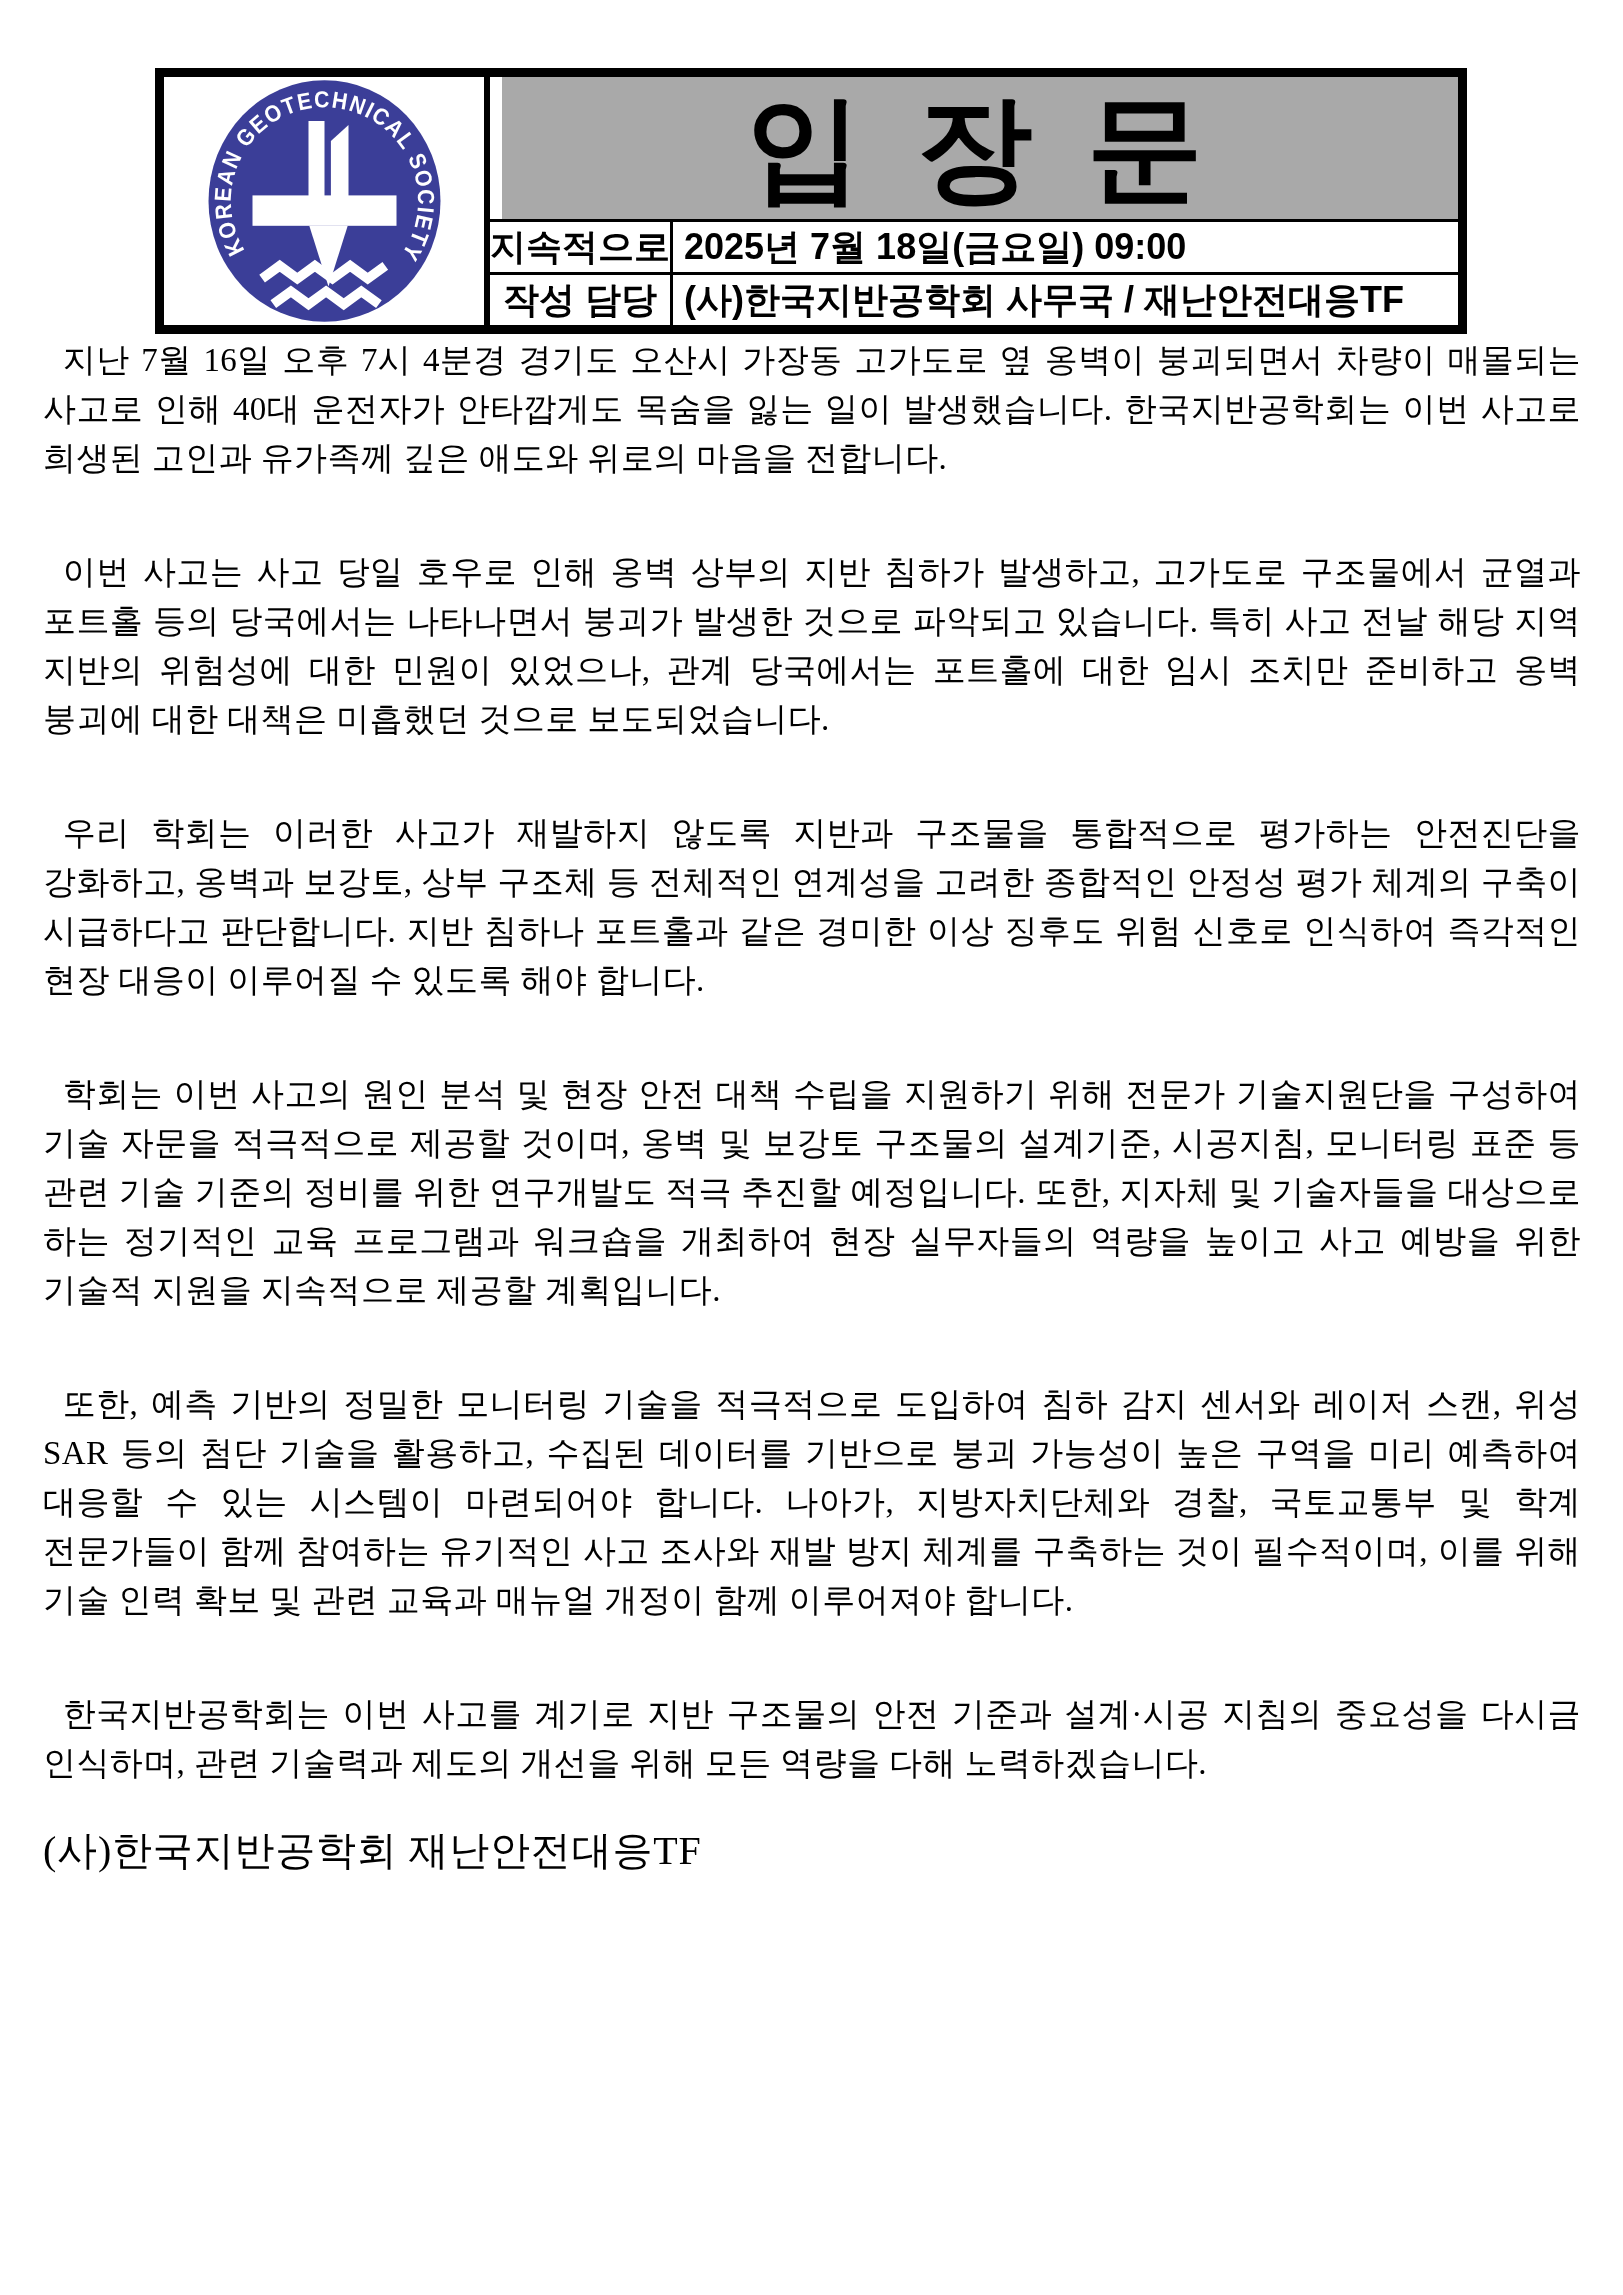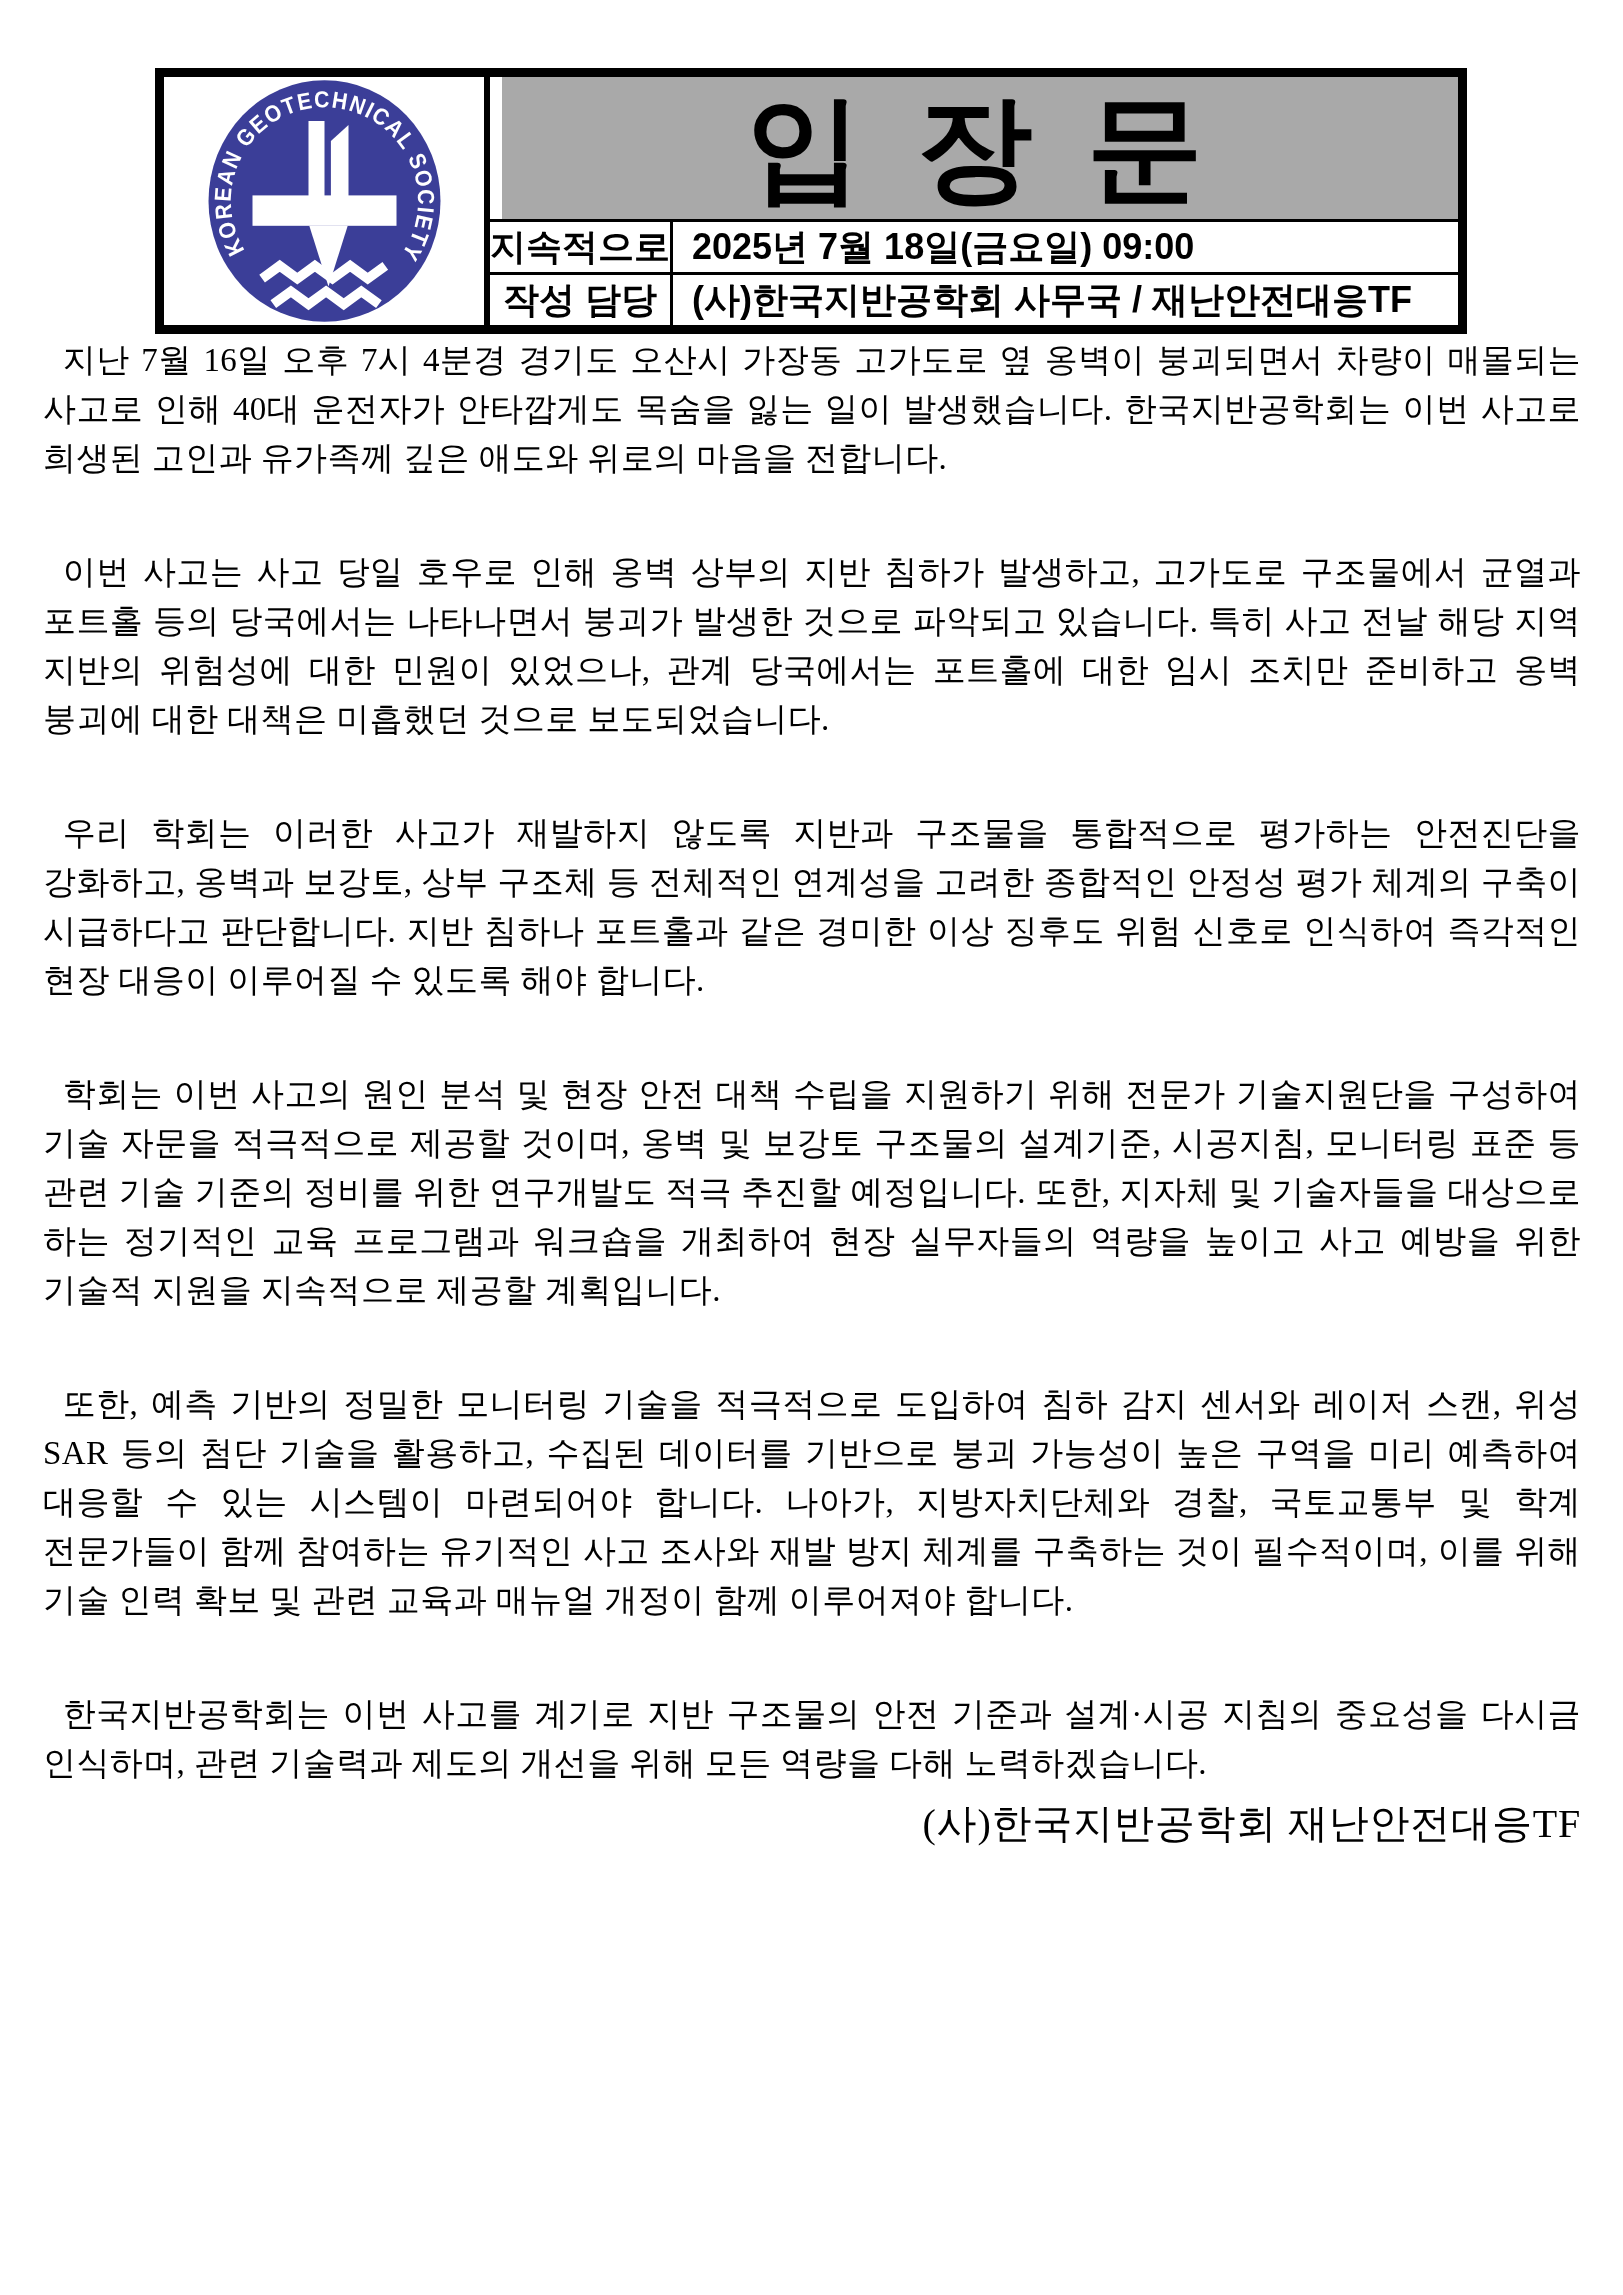--- a/index.html
+++ b/index.html
@@ -74,21 +74,21 @@
     font-weight: 700;
     font-size: 36px;
     white-space: nowrap;
   }
   .info-value {
     box-sizing: border-box;
     flex: 1;
     border-left: 3.1px solid #000;
     display: flex;
     align-items: center;
-    padding-left: 19px;
+    padding-left: 11px;
     font-family: "Liberation Sans", sans-serif;
     font-weight: 700;
     font-size: 36px;
     white-space: nowrap;
     overflow: hidden;
   }
 
   
   .doc-body {
     position: absolute;
@@ -100,22 +100,22 @@
     margin: 0 0 65px 0;
     font-size: 33px;
     line-height: 49px;
     text-align: justify;
     text-indent: 0.6em;
     word-break: keep-all;
     letter-spacing: 0.4px;
   }
   .para:last-child { margin-bottom: 0; }
   .signature {
-    margin-top: 12px;
-    text-align: right;
+    margin-top: 39px;
+    text-align: left;
     font-size: 40px;
     line-height: 1.2;
     letter-spacing: 0.8px;
   }
 </style>
 </head>
 <body>
 
 <div class="page">
 

